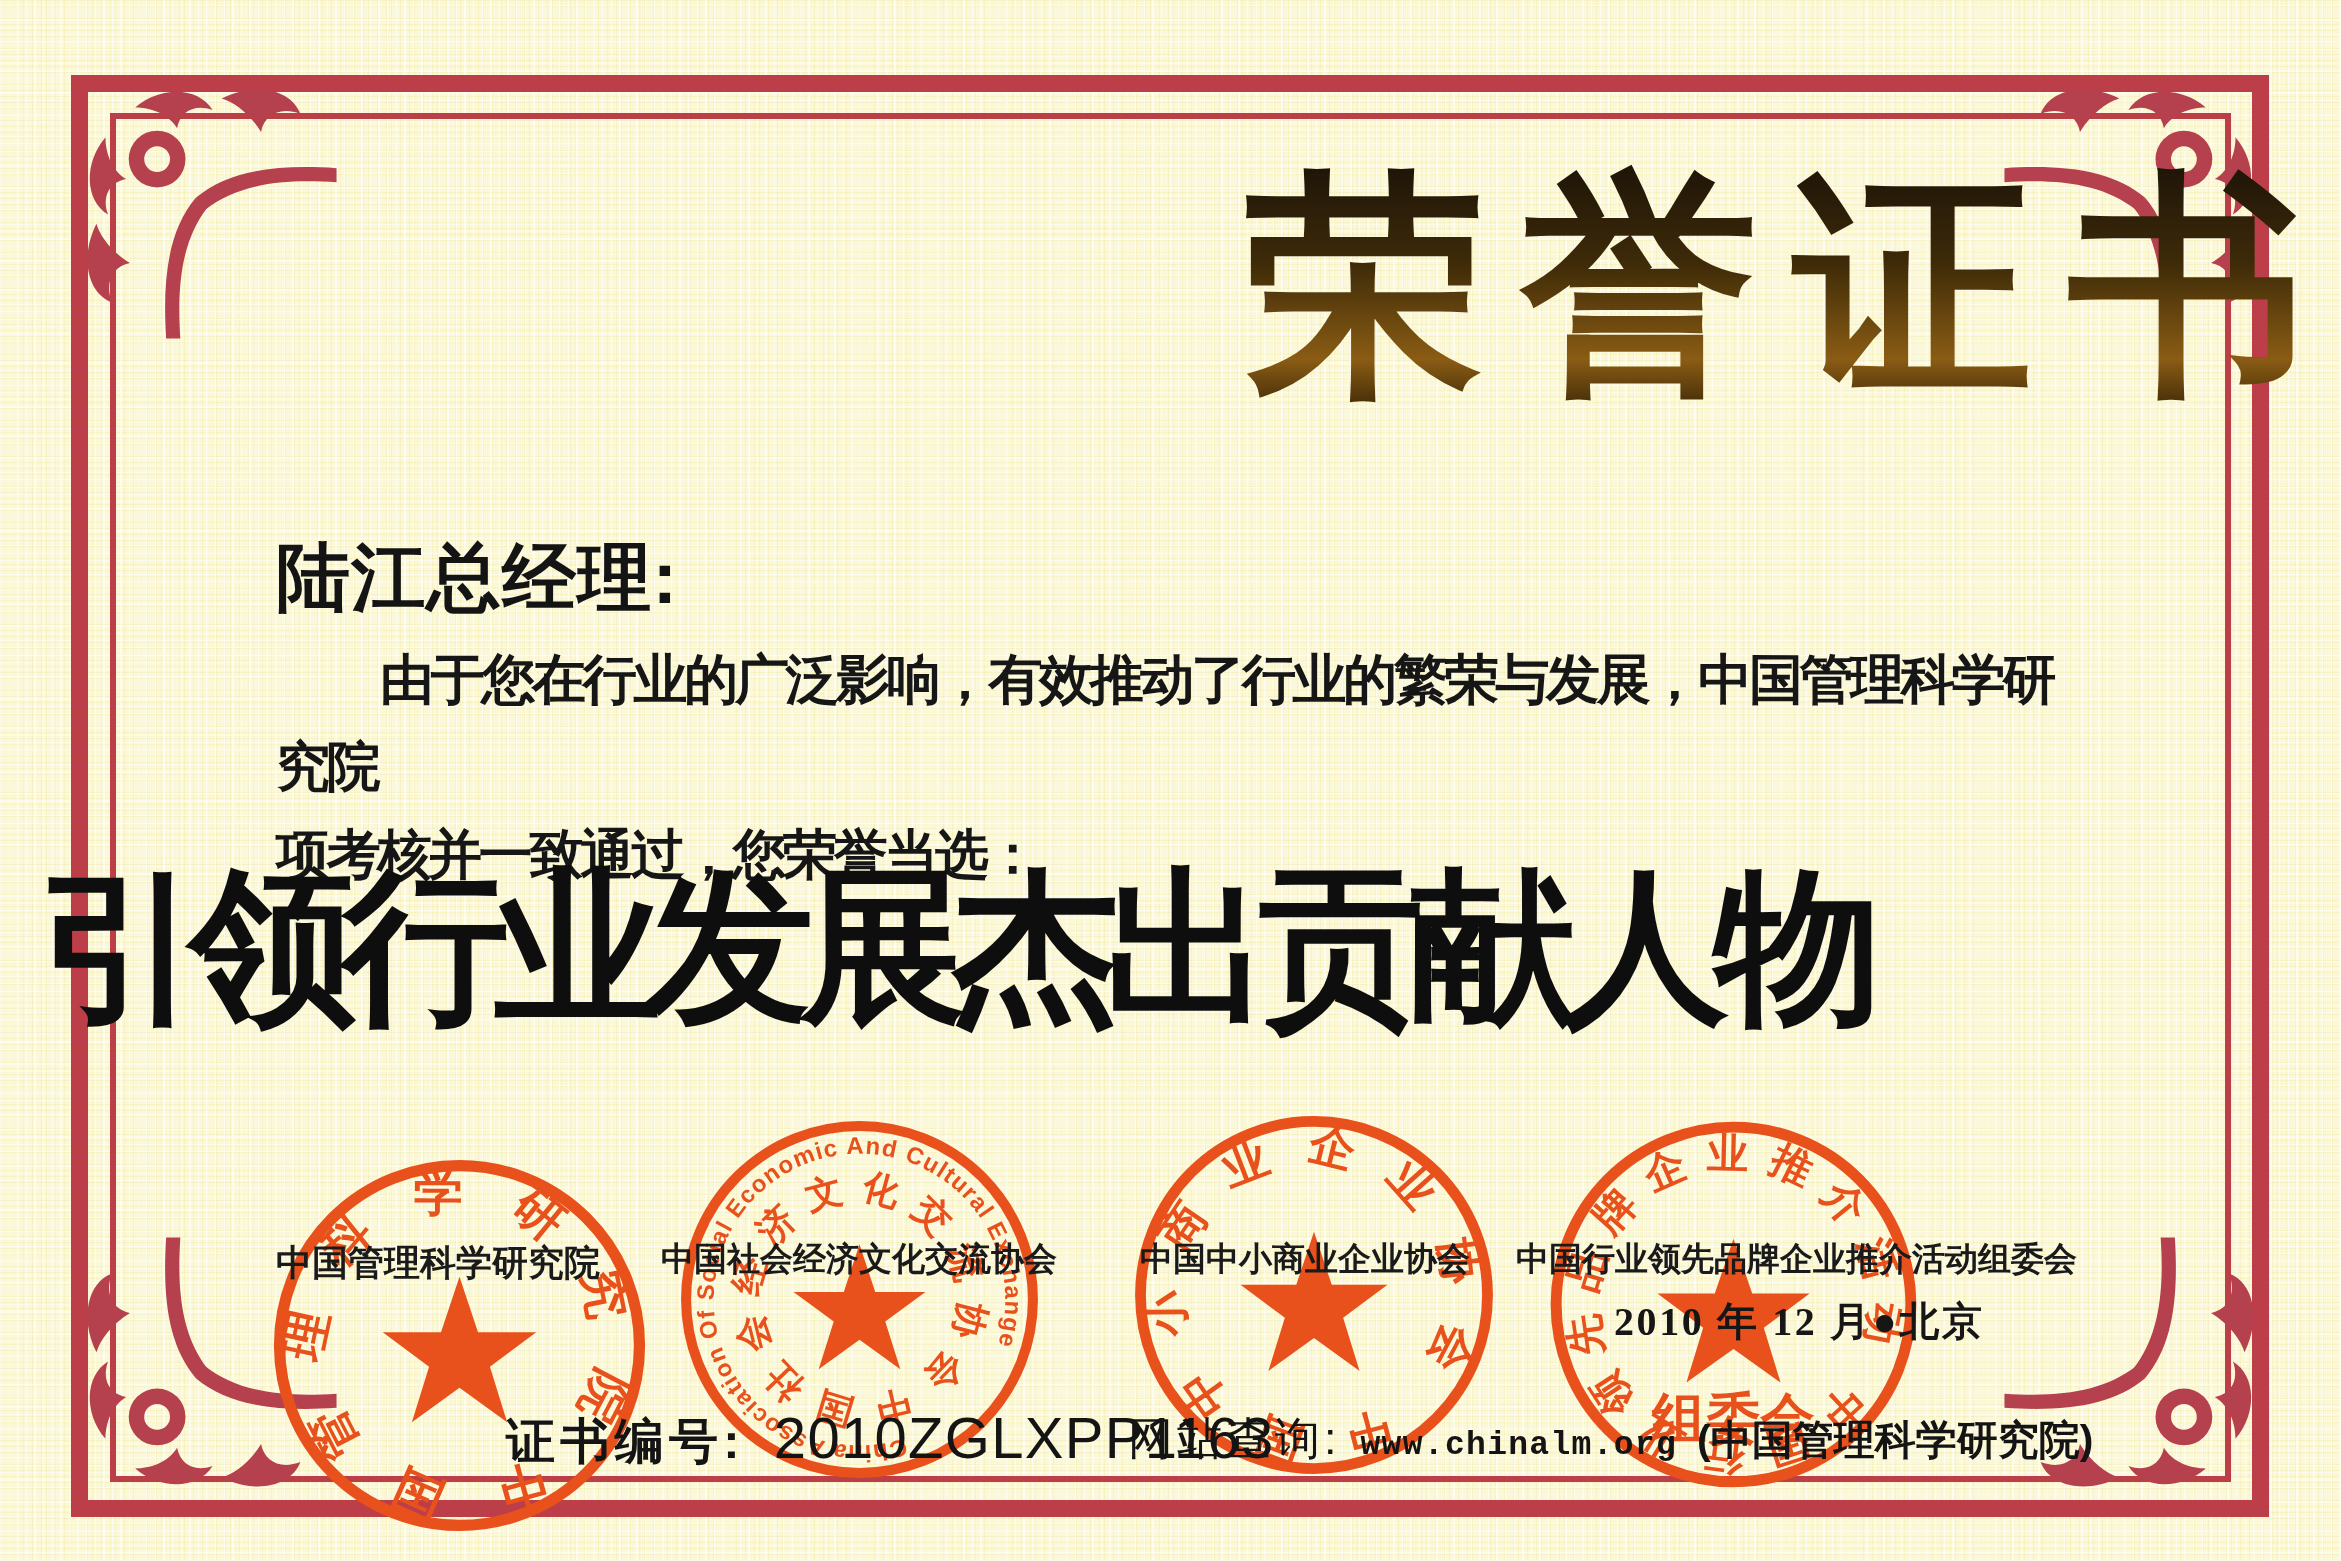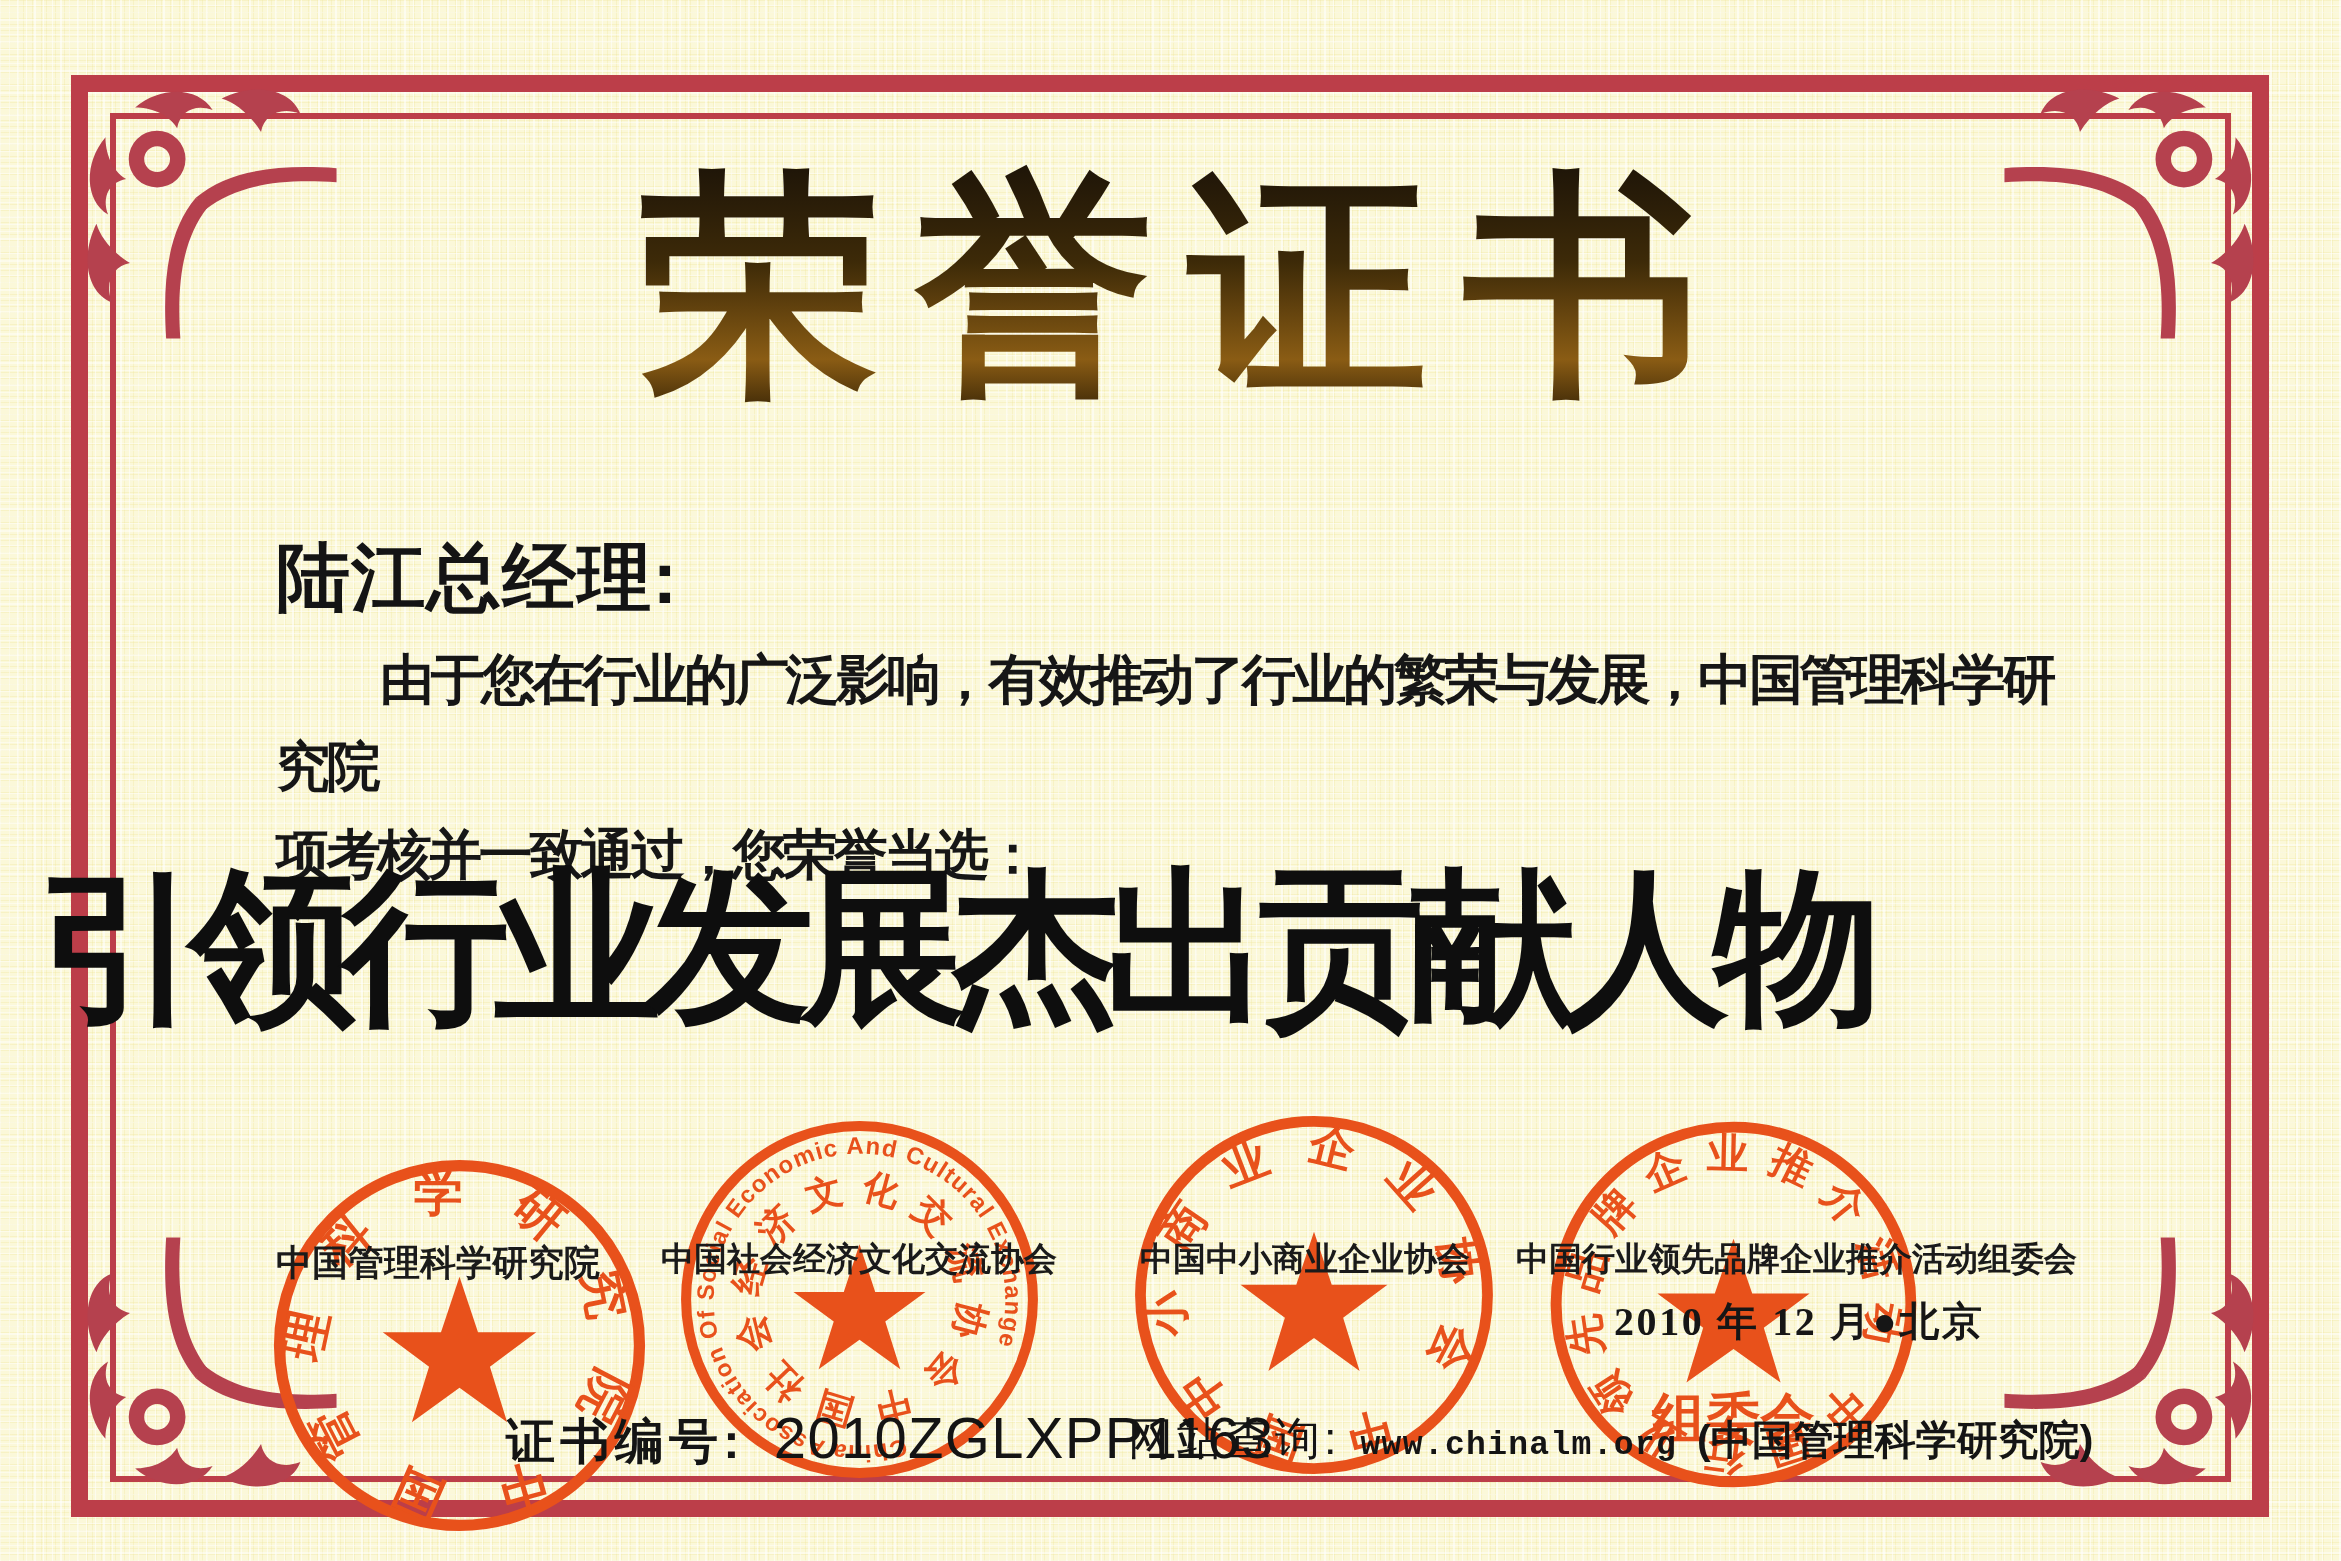--- a/index.html
+++ b/index.html
@@ -27,21 +27,21 @@
     border:6px solid #bc3e49;pointer-events:none;
   }
   .corner{position:absolute;width:284px;height:284px;z-index:1;}
   .corner.tl{left:59px;top:61px;}
   .corner.tr{left:1998px;top:61px;transform:scaleX(-1);}
   .corner.bl{left:59px;top:1231px;transform:scaleY(-1);}
   .corner.br{left:1998px;top:1231px;transform:scale(-1,-1);}
   
   .cert-title{
     position:absolute;left:0;top:142px;width:2342px;
-    text-align:center;font-family:"DejaVu Serif","Liberation Serif",serif;
+    text-align:right;font-family:"DejaVu Serif","Liberation Serif",serif;
     font-weight:bold;font-size:238px;line-height:1.2;
     letter-spacing:36px;padding-left:36px;box-sizing:border-box;
     color:#2b1c06;z-index:3;
   }
   @supports ((-webkit-background-clip:text) or (background-clip:text)){
     .cert-title{
       background:linear-gradient(180deg,#171008 0%,#3d2a08 42%,#8a5c14 76%,#241703 100%);
       -webkit-background-clip:text;background-clip:text;color:transparent;
     }
   }

